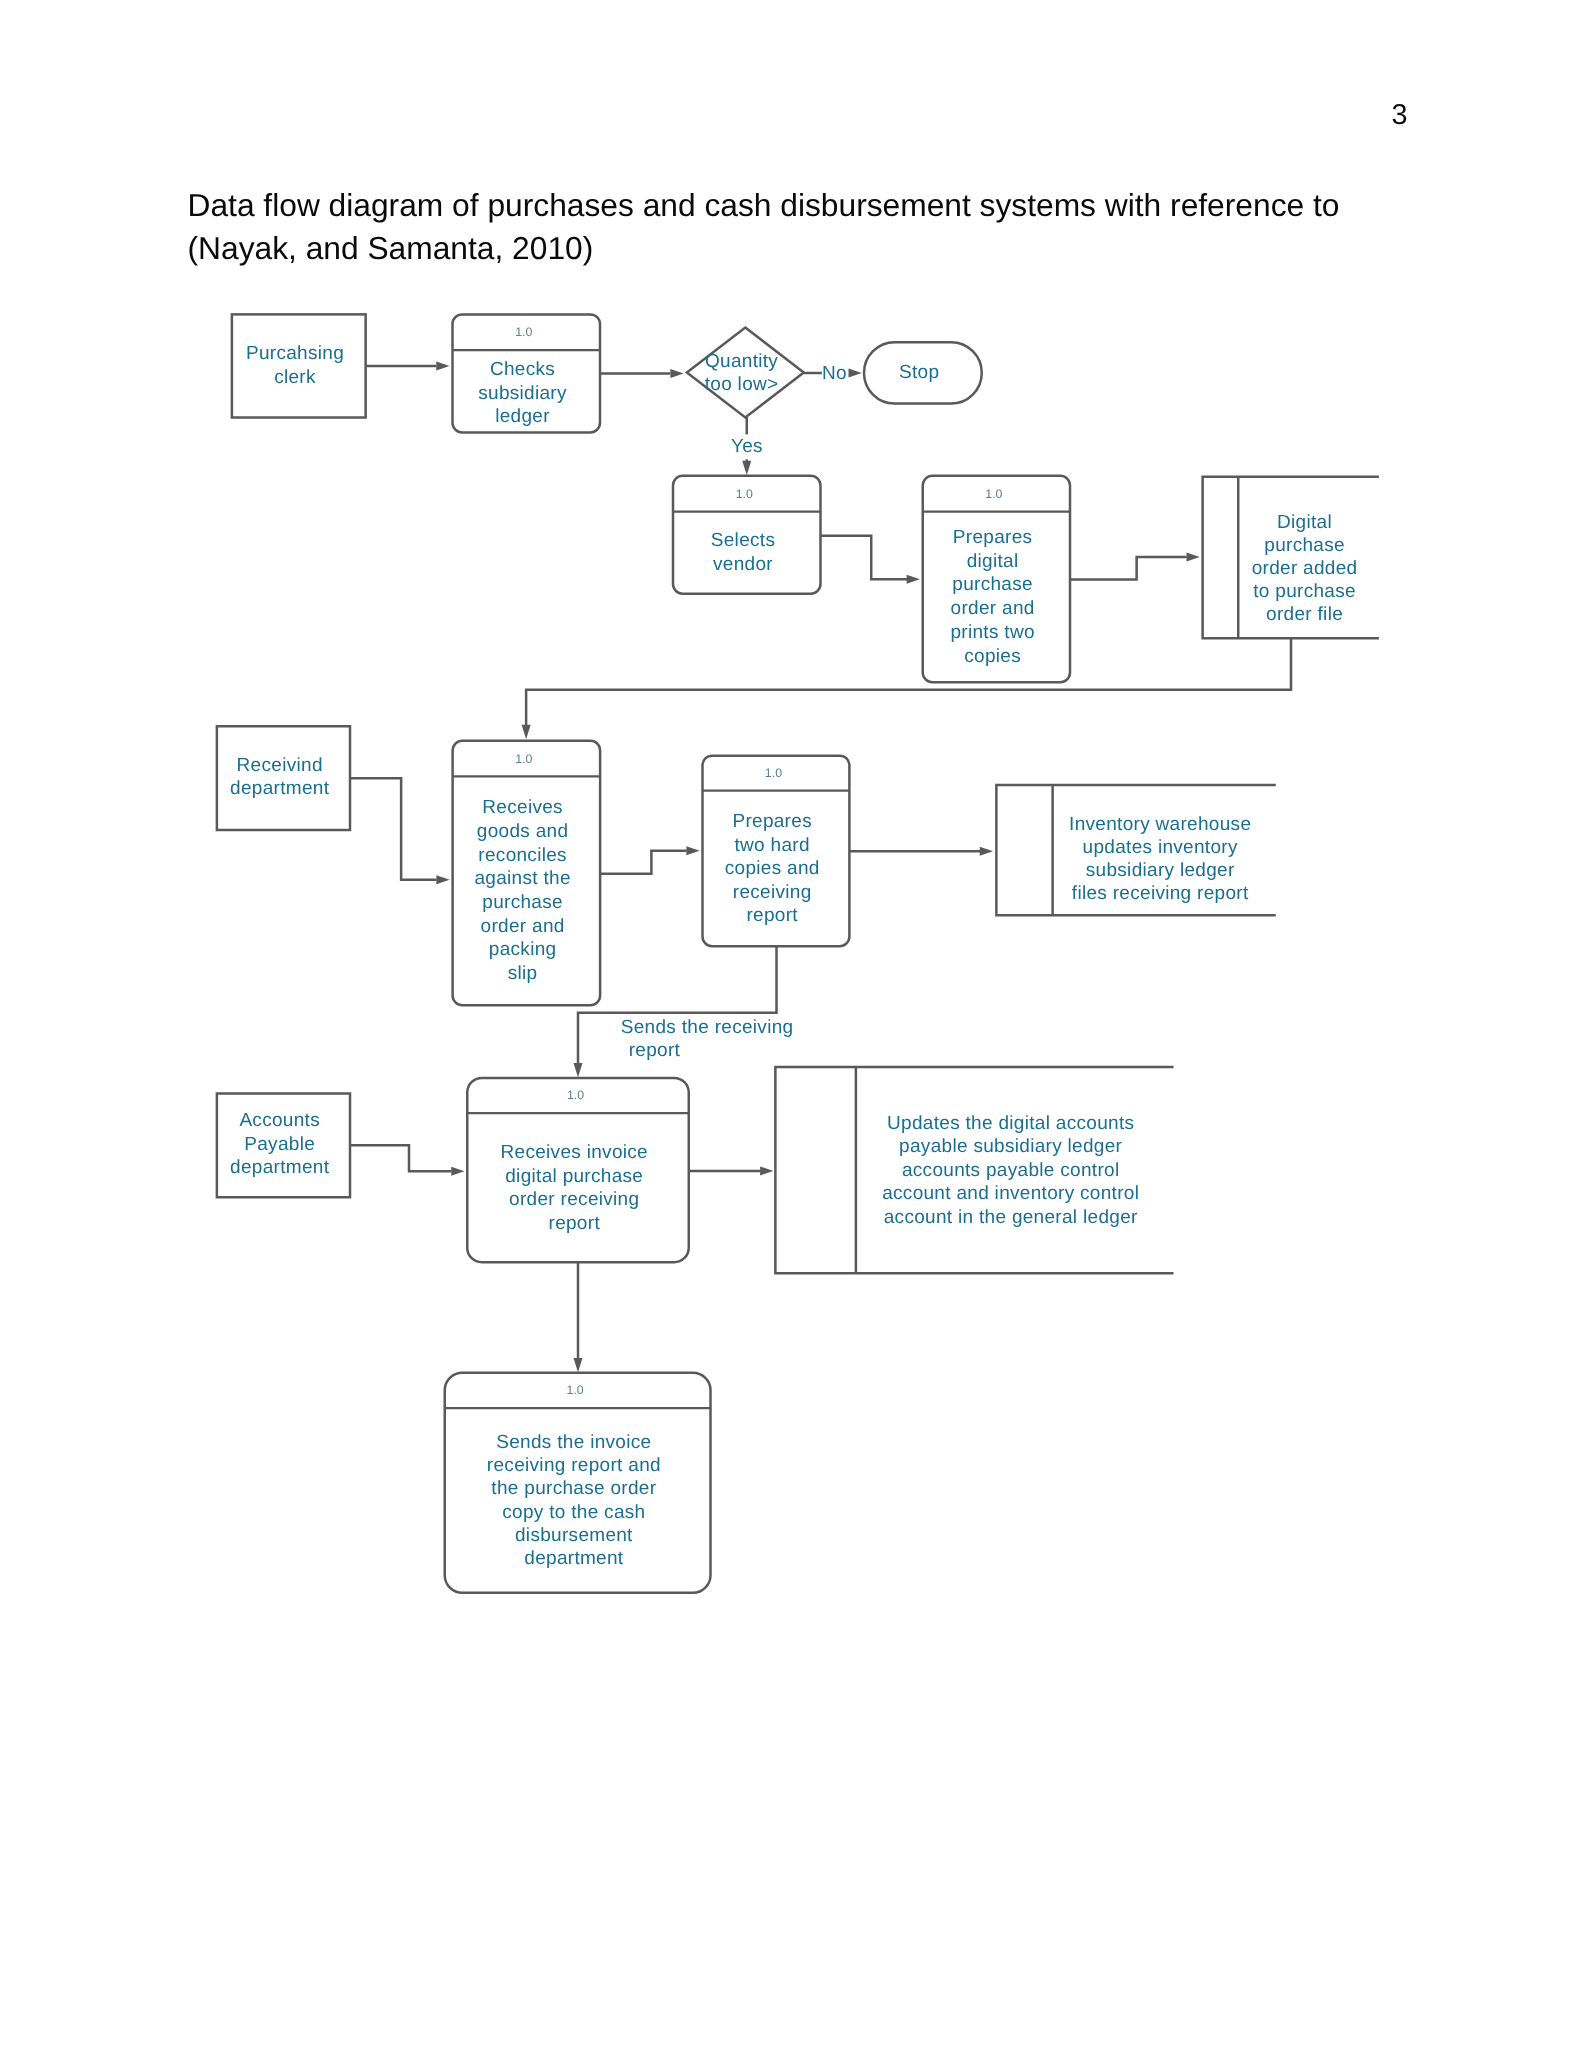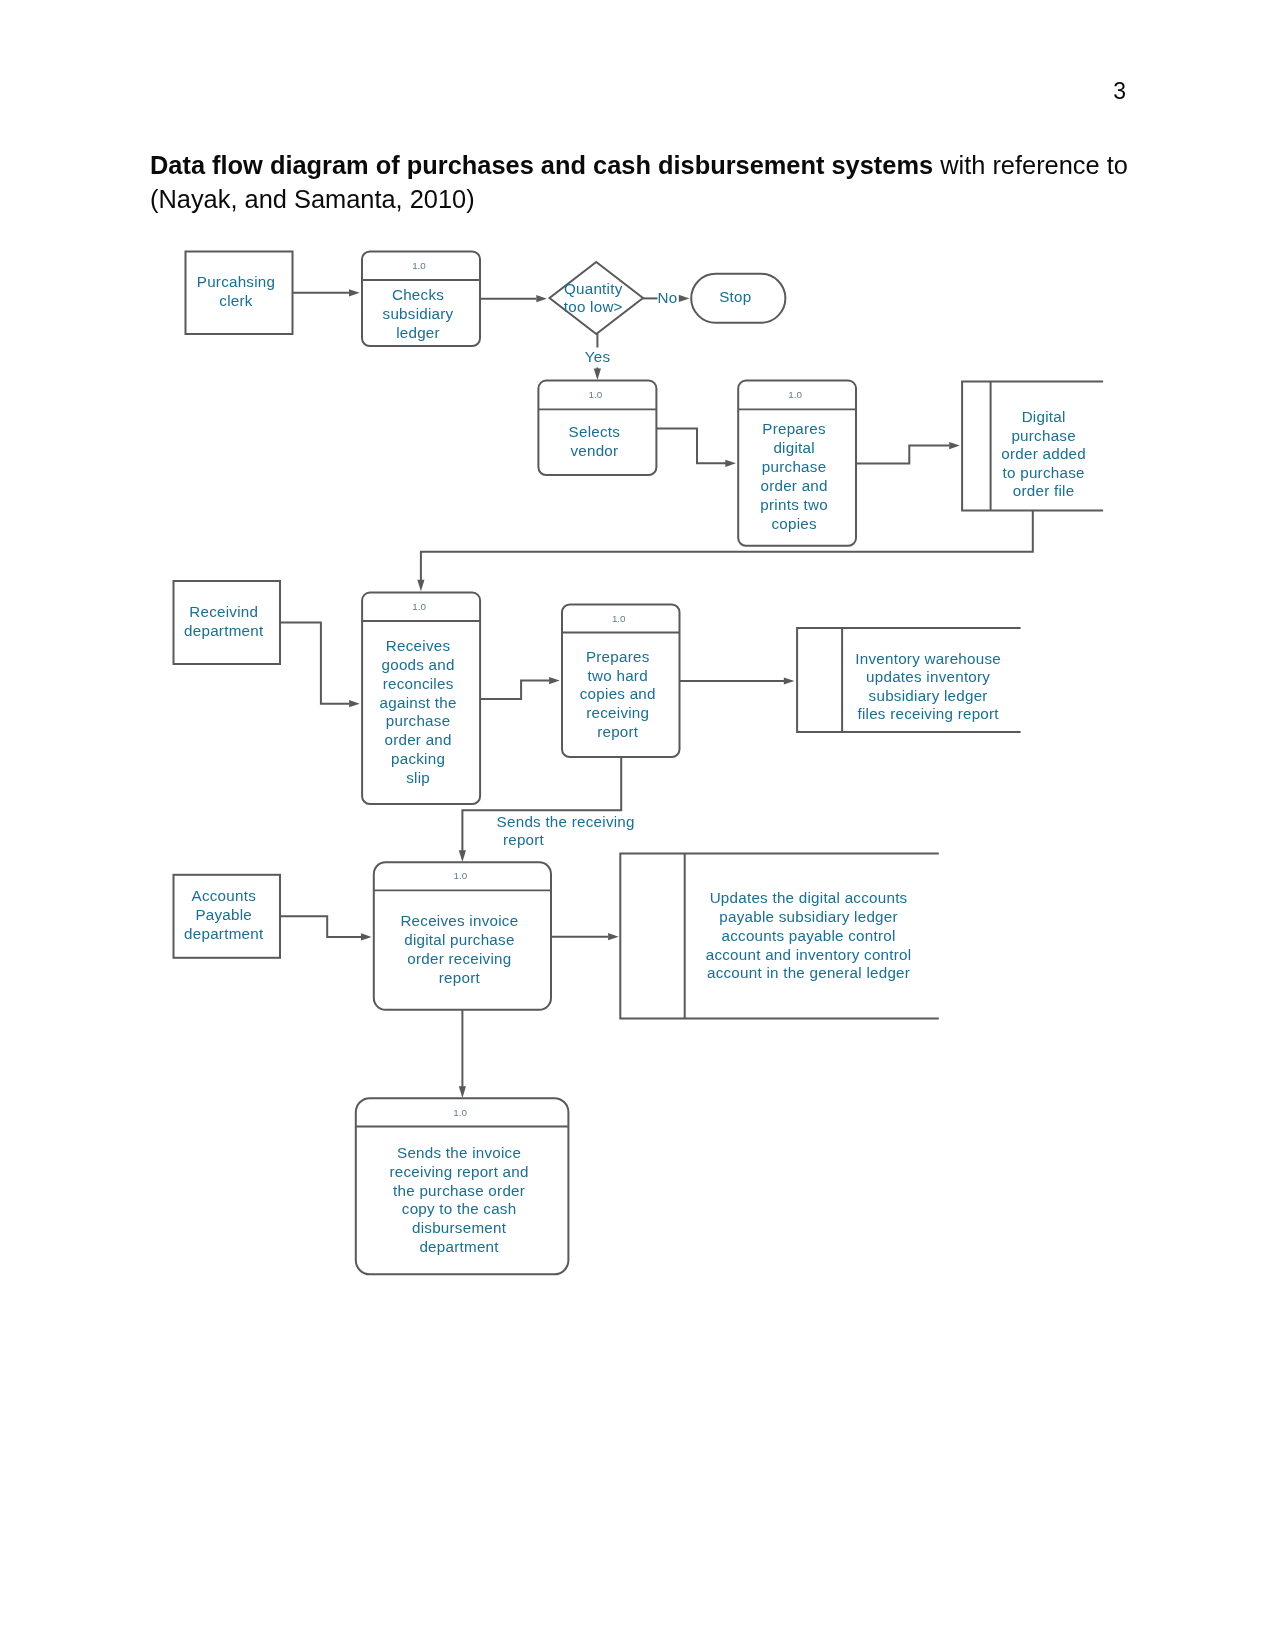--- a/index.html
+++ b/index.html
@@ -3,21 +3,21 @@
 <meta charset="utf-8">
 <style>
   html,body{margin:0;padding:0;}
   body{width:1275px;height:1651px;background:#ffffff;
        font-family:"Liberation Sans",sans-serif;position:relative;overflow:hidden;}
   .page{position:absolute;left:0;top:0;width:1275px;height:1651px;background:#fff;}
   #page-number{position:absolute;left:0;top:78.5px;width:1126px;text-align:right;
                font-size:23px;color:#0a0a0a;line-height:24px;}
   #doc-title{position:absolute;left:150px;top:149px;width:1000px;font-size:25.4px;
              color:#0a0a0a;line-height:33.5px;}
-  #doc-title b{font-weight:bold;}
+  #doc-title b{font-weight:normal;}
   svg#diagram{position:absolute;left:0;top:0;display:block;}
   svg#diagram text{font-family:"Liberation Sans",sans-serif;}
   .shape{fill:#ffffff;stroke:#595959;stroke-width:2;}
   .divider{stroke:#595959;stroke-width:1.8;fill:none;}
   .conn{stroke:#595959;stroke-width:2;fill:none;}
   .arrow{fill:#595959;}
   .stext{fill:#1a6f91;font-size:15.2px;text-anchor:middle;letter-spacing:0.25px;}
   .etext{fill:#1a6f91;font-size:15.2px;text-anchor:middle;letter-spacing:0.25px;}
   .numtext{fill:#5d7f8d;font-size:9.9px;text-anchor:middle;letter-spacing:0px;}
 </style>

